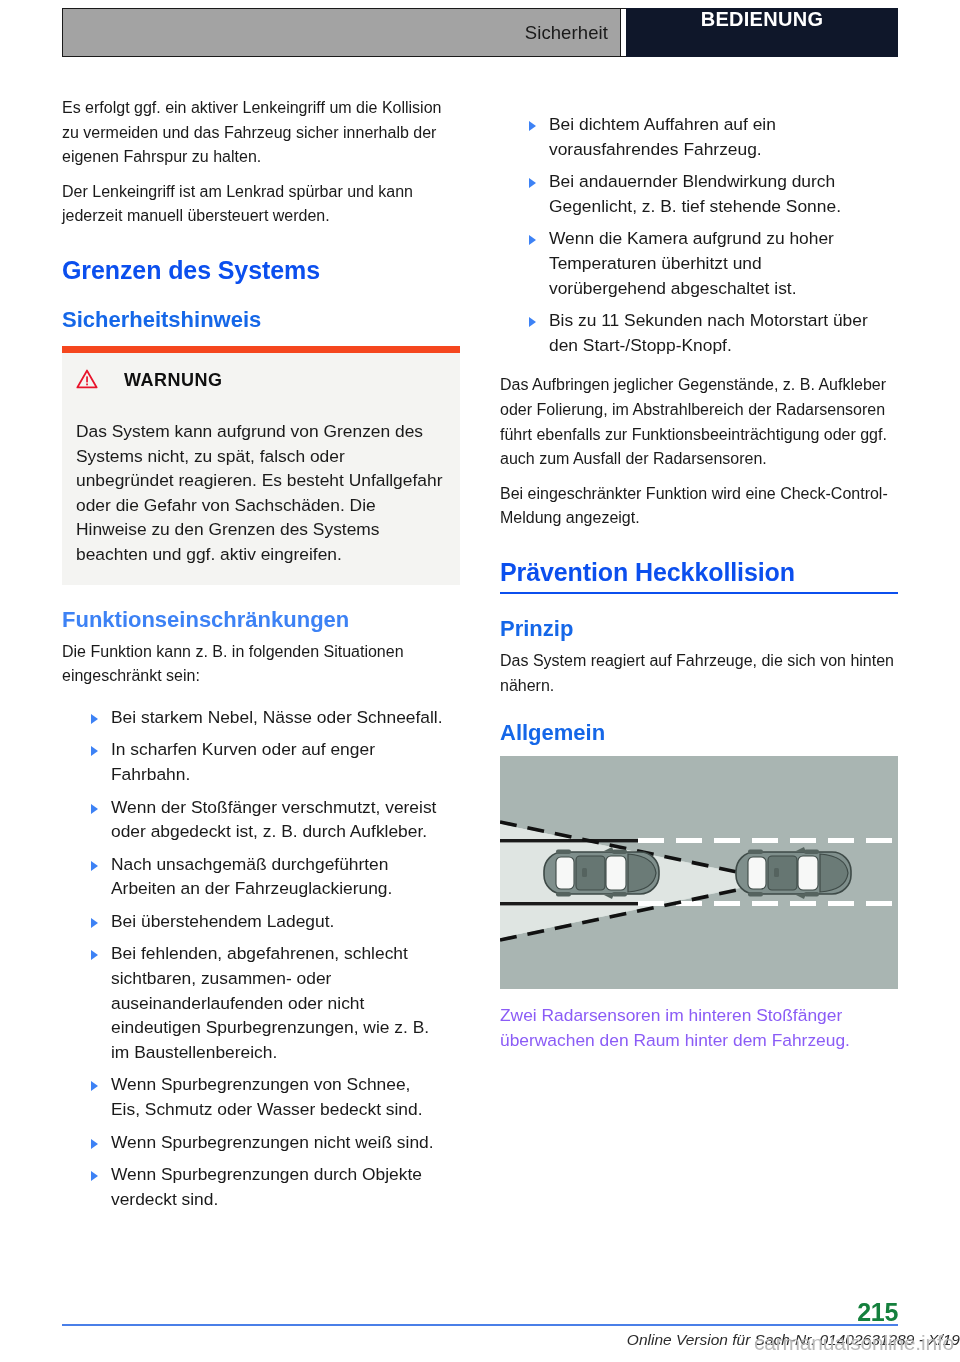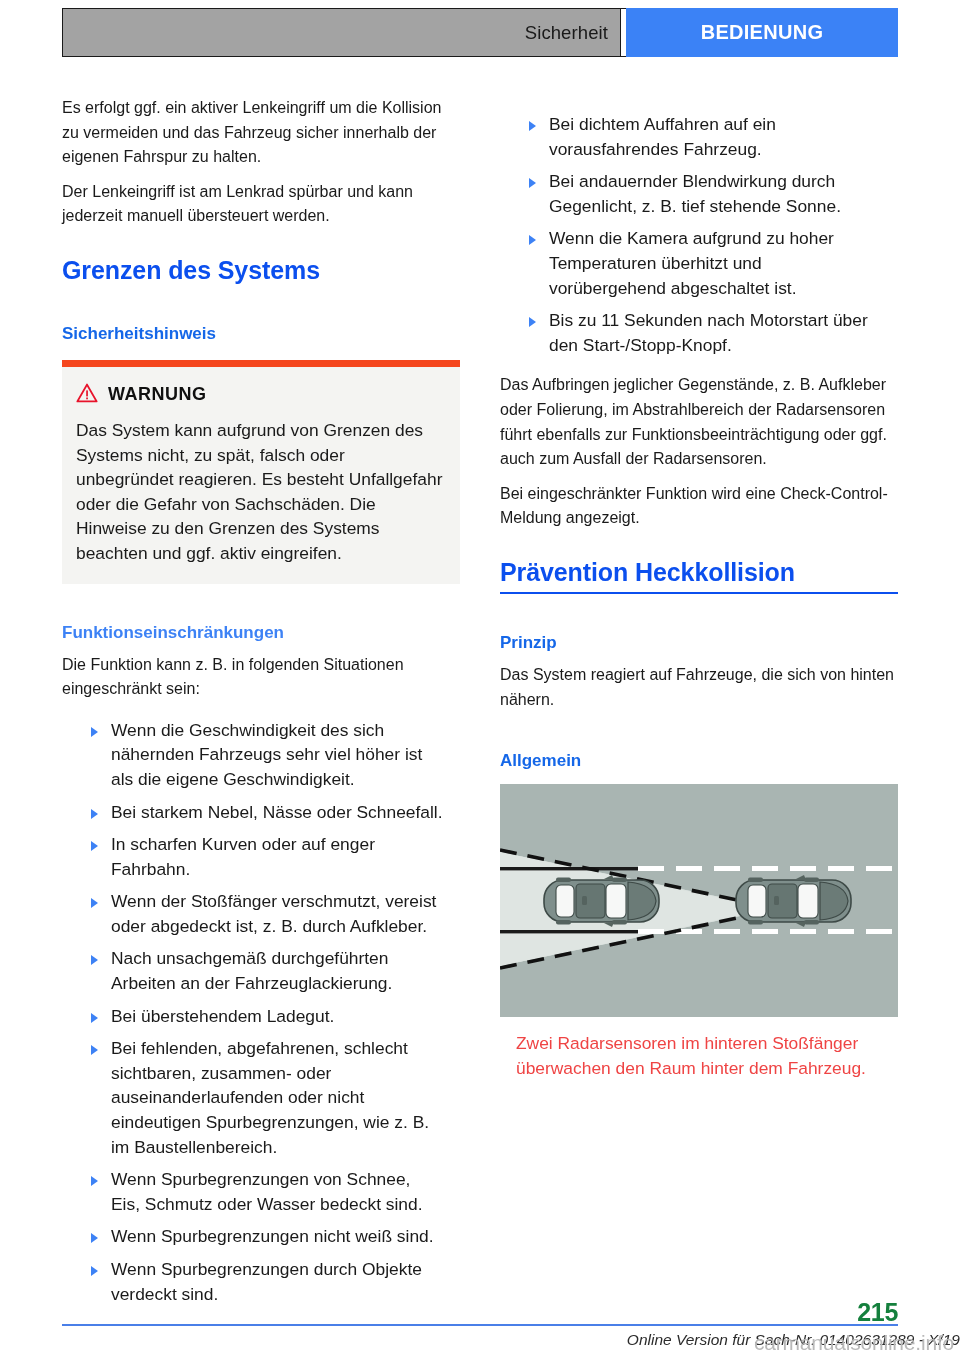--- a/index.html
+++ b/index.html
@@ -46,23 +46,22 @@
     width: 6px;
     flex: 0 0 6px;
     background: #ffffff;
     border-top: 1.5px solid #1a1a1a;
     border-bottom: 1.5px solid #1a1a1a;
     border-left: 1.5px solid #1a1a1a;
     box-sizing: border-box;
   }
   .header-right {
     flex: 0 0 272px;
-    background: #3b82f6;
+    background: #0f172a;
     display: flex;
-    align-items: center;
     justify-content: center;
   }
   .header-right-label {
     color: #ffffff;
     font-size: 20px;
     font-weight: bold;
     letter-spacing: 0.3px;
   }
 
   
@@ -93,43 +92,43 @@
     font-weight: bold;
     color: #0b4fee;
     letter-spacing: -0.1px;
     line-height: 30px;
   }
   h1.h-major.underlined {
     border-bottom: 2.2px solid #0b4fee;
     padding-bottom: 5px;
   }
   h2.h-sub {
-    margin: 36px 0 8px 0;
-    font-size: 17px;
+    margin: 22px 0 8px 0;
+    font-size: 22px;
     font-weight: bold;
     color: #3d82f5;
     line-height: 25px;
   }
   h2.h-sub.dark {
     color: #1567e8;
   }
 
   
   .warning-box {
     margin-top: 14px;
     background: #f4f4f2;
     border-top: 7px solid #f5461e;
     padding: 16px 14px 18px 14px;
     box-sizing: border-box;
   }
   .warning-head {
     display: flex;
     align-items: center;
-    gap: 10px;
-    margin-bottom: 11px;
+    gap: 26px;
+    margin-bottom: 26px;
   }
   .warning-title {
     font-size: 18px;
     font-weight: bold;
     letter-spacing: 0.5px;
     color: #101010;
   }
   .warning-body {
     margin: 0;
     font-size: 17.4px;
@@ -165,24 +164,24 @@
   
   .figure {
     margin-top: 11px;
   }
   .figure-img {
     width: 398px;
     height: 233px;
     display: block;
   }
   .figure-caption {
-    margin: 14px 0 0 16px;
+    margin: 14px 0 0 0;
     font-size: 17.4px;
     line-height: 24.6px;
-    color: #ef4444;
+    color: #8b5cf6;
   }
 
   
   .footer {
     position: absolute;
     left: 0;
     top: 1298px;
     width: 960px;
     height: 64px;
   }
@@ -257,21 +256,20 @@
         </span>
         <span class="warning-title">WARNUNG</span>
       </div>
       <p class="warning-body">Das System kann aufgrund von Grenzen des Systems nicht, zu spät, falsch oder unbegründet reagieren. Es besteht Unfallgefahr oder die Gefahr von Sachschäden. Die Hinweise zu den Grenzen des Systems beachten und ggf. aktiv eingreifen.</p>
     </div>
 
     <h2 class="h-sub">Funktionseinschränkungen</h2>
     <p class="body-text">Die Funktion kann z. B. in folgenden Situationen eingeschränkt sein:</p>
 
     <ul class="bullets">
-      <li><span class="bullet-tri"></span><span>Wenn die Geschwindigkeit des sich nähernden Fahrzeugs sehr viel höher ist als die eigene Geschwindigkeit.</span></li>
       <li><span class="bullet-tri"></span><span>Bei starkem Nebel, Nässe oder Schneefall.</span></li>
       <li><span class="bullet-tri"></span><span>In scharfen Kurven oder auf enger Fahrbahn.</span></li>
       <li><span class="bullet-tri"></span><span>Wenn der Stoßfänger verschmutzt, vereist oder abgedeckt ist, z. B. durch Aufkleber.</span></li>
       <li><span class="bullet-tri"></span><span>Nach unsachgemäß durchgeführten Arbeiten an der Fahrzeuglackierung.</span></li>
       <li><span class="bullet-tri"></span><span>Bei überstehendem Ladegut.</span></li>
       <li><span class="bullet-tri"></span><span>Bei fehlenden, abgefahrenen, schlecht sichtbaren, zusammen- oder auseinanderlaufenden oder nicht eindeutigen Spurbegrenzungen, wie z. B. im Baustellenbereich.</span></li>
       <li><span class="bullet-tri"></span><span>Wenn Spurbegrenzungen von Schnee, Eis, Schmutz oder Wasser bedeckt sind.</span></li>
       <li><span class="bullet-tri"></span><span>Wenn Spurbegrenzungen nicht weiß sind.</span></li>
       <li><span class="bullet-tri"></span><span>Wenn Spurbegrenzungen durch Objekte verdeckt sind.</span></li>
     </ul>

